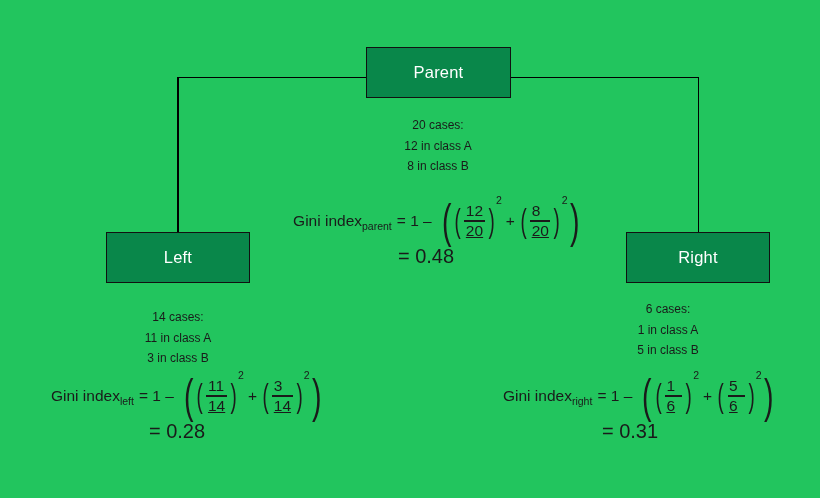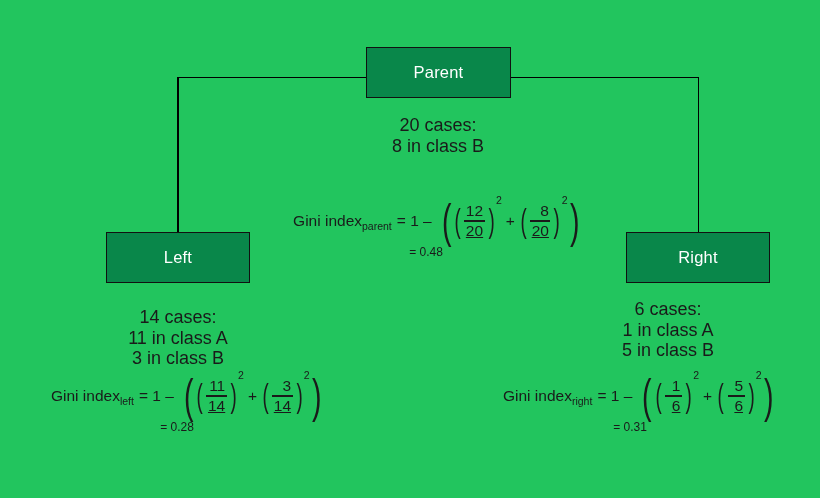--- a/index.html
+++ b/index.html
@@ -44,21 +44,21 @@
     font-size: 16.5px;
     font-weight: 400;
     letter-spacing: 0.2px;
     line-height: 1;
   }
 
   
   .cases-block {
     position: absolute;
     text-align: center;
-    font-size: 18px;
+    font-size: 12px;
     line-height: 20.5px;
     color: #1a1a1a;
     white-space: nowrap;
   }
   .cases-block div { white-space: nowrap; }
 
   
   .formula-block {
     position: absolute;
     text-align: center;
@@ -67,21 +67,21 @@
     white-space: nowrap;
   }
   .formula-line-1 {
     display: flex;
     align-items: center;
     justify-content: center;
     white-space: nowrap;
   }
   .formula-line-2 {
     margin-top: 6px;
-    font-size: 12px;
+    font-size: 20px;
   }
 
   .fname { white-space: nowrap; }
   .fname .sub {
     font-size: 10.5px;
     vertical-align: baseline;
     position: relative;
     top: 3.5px;
   }
   .eq-1 { margin: 0 5px 0 5px; white-space: nowrap; }
@@ -109,21 +109,21 @@
     font-weight: 300;
     line-height: 0.7;
     display: inline-block;
     transform: scaleX(0.55);
   }
 
   
   .frac {
     display: inline-flex;
     flex-direction: column;
-    align-items: flex-end;
+    align-items: flex-start;
     justify-content: center;
     line-height: 1.05;
     font-size: 15.5px;
     padding: 0 1px;
   }
   .frac .num { display: block; padding: 0 1.5px; }
   .frac .den { display: block; padding: 0 1.5px; text-decoration: underline; }
   .frac .bar {
     display: block;
     width: 100%;
@@ -153,20 +153,21 @@
   <div class="connector h-line" style="left:505px; top:76.5px; width:194px;"></div>
   <div class="connector v-line" style="left:177px; top:76.5px; height:157px;"></div>
   <div class="connector v-line" style="left:697.5px; top:76.5px; height:157px;"></div>
 
   <div class="node-box" style="left:366px; top:47px; width:145px; height:51px; background:#09874a;">
     <span class="node-label">Parent</span>
   </div>
 
   <div class="cases-block" style="left:338px; top:115px; width:200px;">
     <div>20 cases:</div>
+    <div>12 in class A</div>
     <div>8 in class B</div>
   </div>
 
   <div class="formula-block" style="left:268px; top:203px; width:340px;">
     <div class="formula-line-1">
       <span class="fname"><span>Gini index</span><span class="sub">parent</span></span>
       <span class="eq-1">= 1 –</span>
       <span class="big-paren left">(</span>
       <span class="pw">
         <span class="med-paren">(</span>

